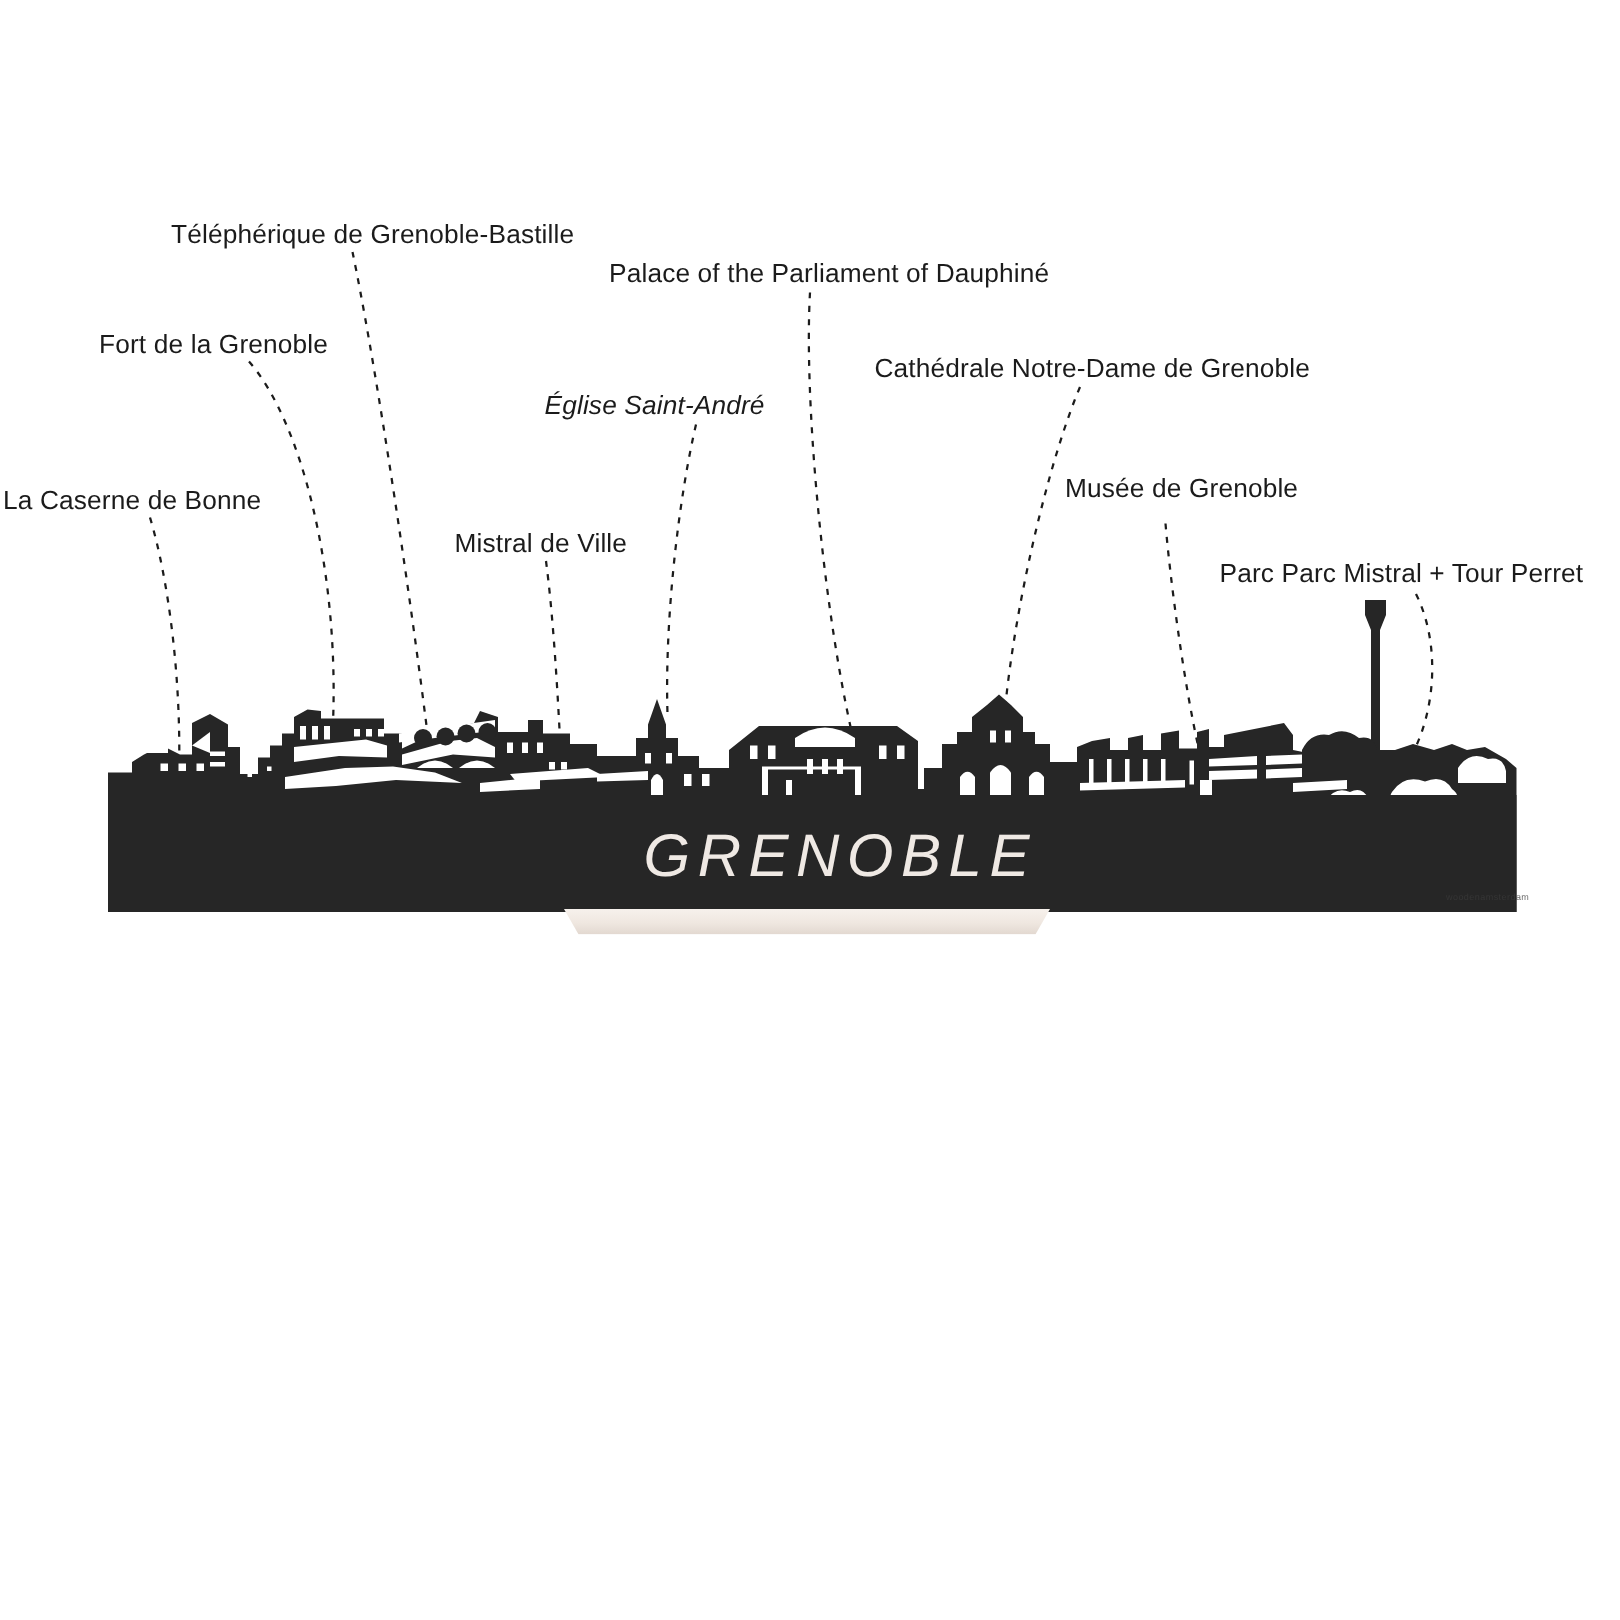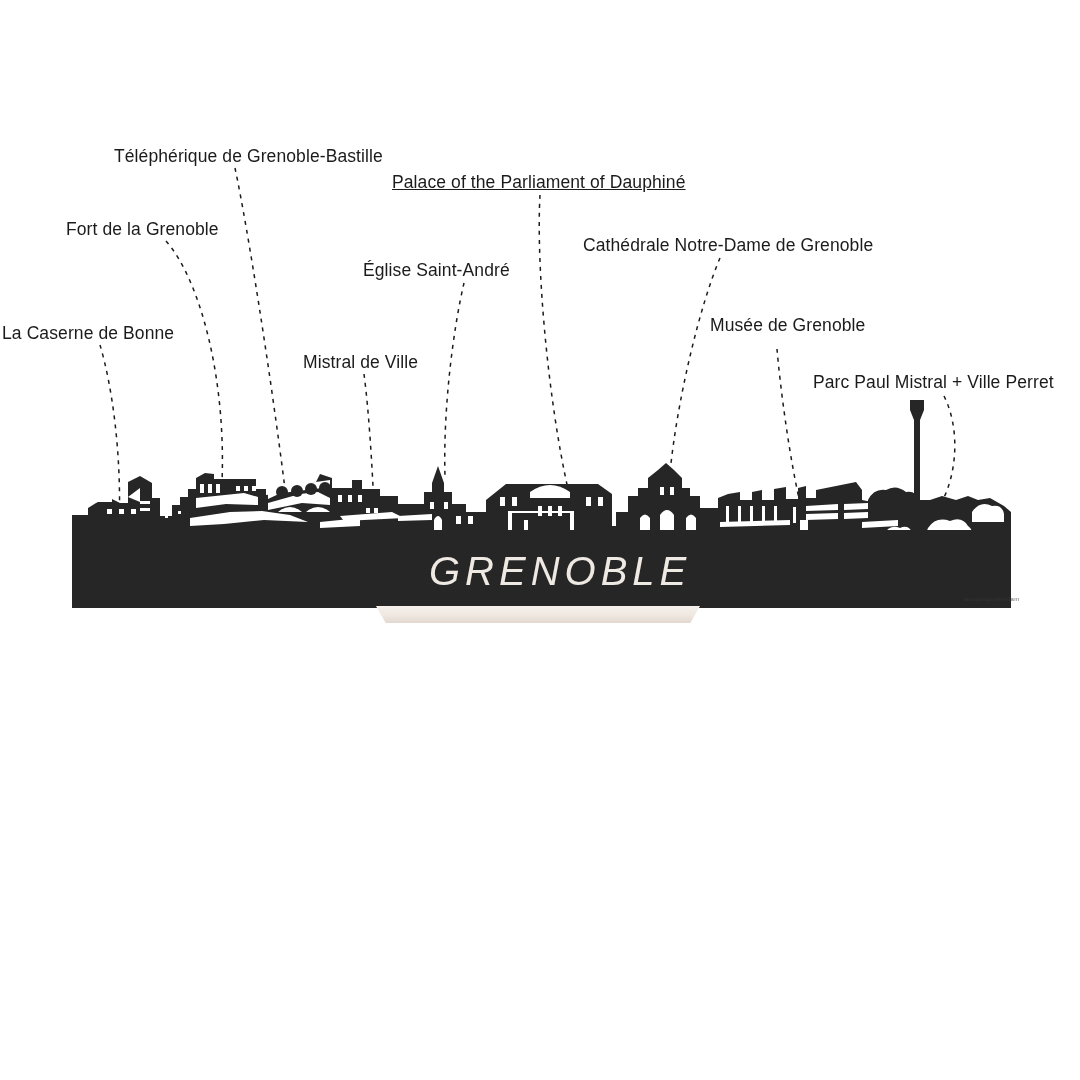--- a/index.html
+++ b/index.html
@@ -295,19 +295,19 @@
   <div class="base-stand" style="left:376px; top:606px; width:324px; height:17px; clip-path: polygon(0% 0%, 100% 0%, 97% 100%, 3% 100%);"></div>
 
   <div class="city-name" style="left:429px; top:549px;font-style:italic;">GRENOBLE</div>
 
   <div class="watermark" style="left:964px; top:596px;">woodenamsterdam</div>
 
   <div class="label" style="left:2px; top:324px;">La Caserne de Bonne</div>
   <div class="label" style="left:66px; top:220px;">Fort de la Grenoble</div>
   <div class="label" style="left:100px; top:147px;margin-left:14px;">Téléphérique de Grenoble-Bastille</div>
   <div class="label" style="left:303px; top:353px;">Mistral de Ville</div>
-  <div class="label" style="left:363px; top:261px;">Église Saint-André</div>
-  <div class="label" style="left:392px; top:173px;text-decoration:underline;">Palace of the Parliament of Dauphiné</div>
+  <div class="label" style="left:363px; top:261px;font-style:italic;">Église Saint-André</div>
+  <div class="label" style="left:406px; top:173px;">Palace of the Parliament of Dauphiné</div>
   <div class="label" style="left:583px; top:236px;">Cathédrale Notre-Dame de Grenoble</div>
   <div class="label" style="left:710px; top:316px;">Musée de Grenoble</div>
-  <div class="label" style="left:813px; top:373px;">Parc Paul Mistral + Ville Perret</div>
+  <div class="label" style="left:813px; top:373px;">Parc Parc Mistral + Tour Perret</div>
 
 </div>
 
 </body></html>

